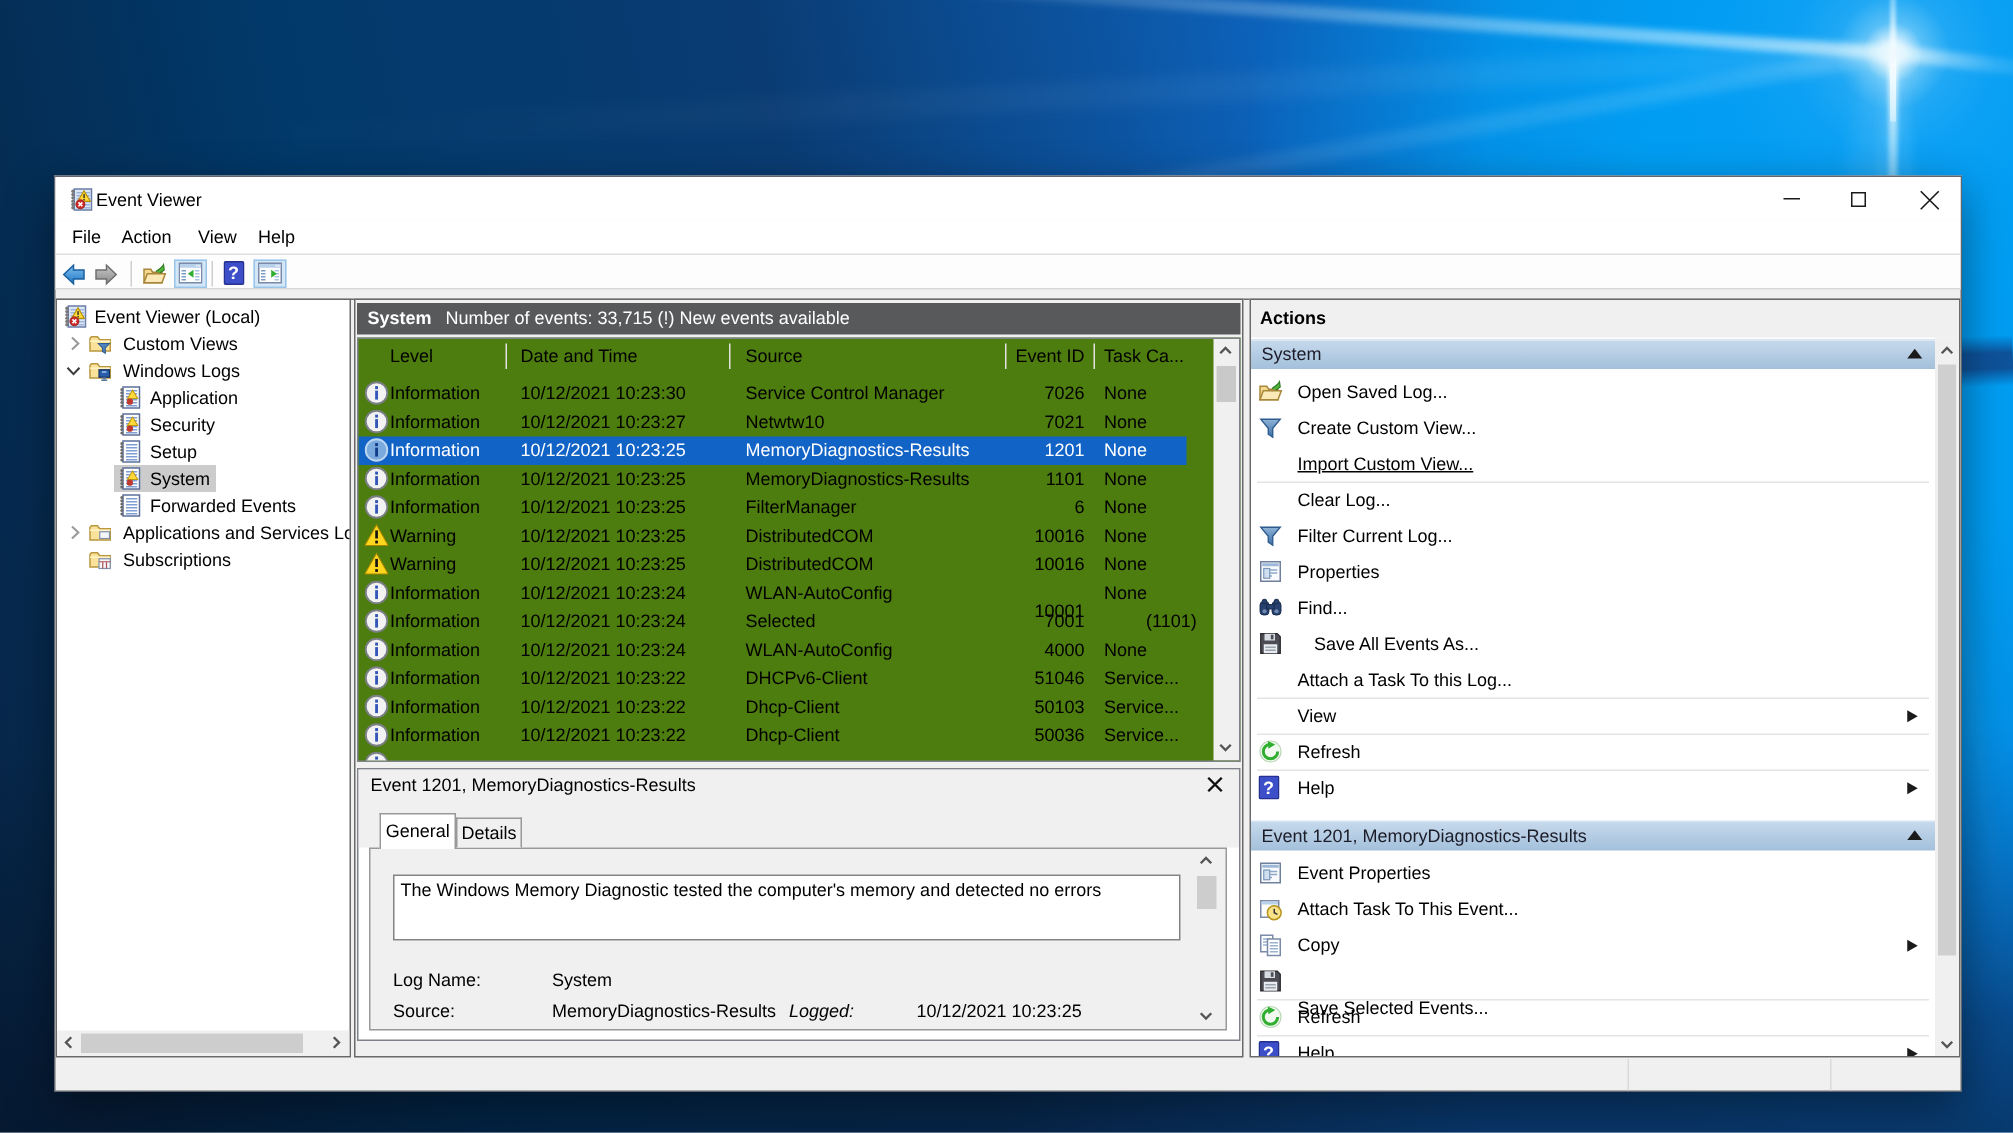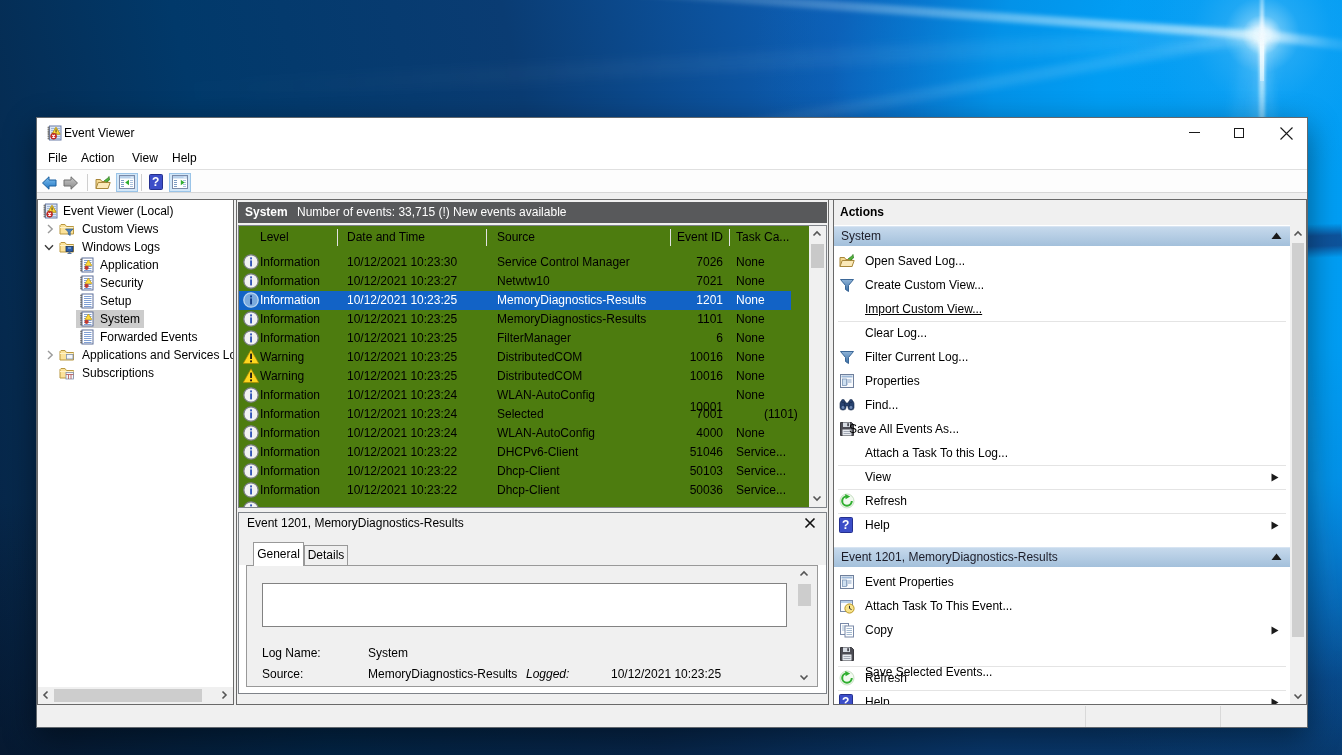--- a/index.html
+++ b/index.html
@@ -561,20 +561,21 @@
 <div style="left:564px;top:3px;width:14px;height:14px;">
           <svg width="14" height="14" viewBox="0 0 14 14">
             <path d="M2.5 2.5 L11.5 11.5 M11.5 2.5 L2.5 11.5" stroke="#111" stroke-width="1.6"></path>
           </svg>
         </div>
 <div style="left:0px;top:21px;width:587px;height:31px;background:#f0f0f0;"></div>
 <div style="left:7px;top:52px;width:572px;height:122px;background:#f0f0f0;border:1px solid #999;"></div>
 <div style="left:14px;top:29px;width:51px;height:24px;background:#fff;border:1px solid #999;border-bottom:none;z-index:3;text-align:center;line-height:22px;"><span class="t">General</span></div>
 <div style="left:65px;top:32px;width:44px;height:20px;background:#f0f0f0;border:1px solid #999;border-bottom:none;z-index:2;text-align:center;line-height:19px;"><span class="t">Details</span></div>
 <div style="left:23px;top:70px;width:525px;height:44px;background:#fff;border:1px solid #828282;"></div>
+<div style="left:28px;top:73px;height:14px;line-height:14px;z-index:4;"><span class="t">The Windows Memory Diagnostic tested the computer's memory and detected no errors</span></div>
 <div style="left:23px;top:133px;height:14px;line-height:14px;"><span class="t">Log Name:</span></div>
 <div style="left:129px;top:133px;height:14px;line-height:14px;"><span class="t">System</span></div>
 <div style="left:23px;top:154px;height:14px;line-height:14px;"><span class="t">Source:</span></div>
 <div style="left:129px;top:154px;height:14px;line-height:14px;"><span class="t">MemoryDiagnostics-Results</span></div>
 <div style="left:287px;top:154px;height:14px;line-height:14px;font-style:italic;"><span class="t">Logged:</span></div>
 <div style="left:372px;top:154px;height:14px;line-height:14px;"><span class="t">10/12/2021 10:23:25</span></div>
 <div style="left:557px;top:53px;width:17px;height:120px;background:#f0f0f0;"></div>
 <div style="left:557px;top:53px;width:17px;height:17px;">
           <svg width="16" height="16" viewBox="0 0 16 16">
             <path d="M4.5 9.5 L8 6 L11.5 9.5" fill="none" stroke="#555" stroke-width="1.6"></path>
@@ -677,21 +678,21 @@
           <path d="M1.5 1.5 L12.5 1.5 L14.5 3.5 L14.5 14.5 L1.5 14.5 Z" fill="#4c4c54" stroke="#2c2c32" stroke-width="0.9"></path>
           <rect x="4" y="1.5" width="7" height="4.5" fill="#d8dde4"></rect>
           <rect x="8.2" y="2.2" width="1.8" height="3" fill="#4c4c54"></rect>
           <rect x="3.5" y="8.5" width="9" height="6" fill="#e8ebf0"></rect>
           <g stroke="#9aa2ae" stroke-width="0.9">
             <line x1="4.5" y1="10.5" x2="11.5" y2="10.5"></line>
             <line x1="4.5" y1="12.5" x2="11.5" y2="12.5"></line>
           </g>
         </svg>
       </div>
-<div style="left:15px;top:217px;height:24px;line-height:24px;text-align:center;"><span class="t">Save All Events As...</span></div>
+<div style="left:42px;top:217px;height:24px;line-height:24px;text-align:center;"><span class="t">Save All Events As...</span></div>
 <div style="left:31px;top:241px;height:24px;line-height:24px;"><span class="t">Attach a Task To this Log...</span></div>
 <div style="left:4px;top:264.5px;width:448px;height:1px;background:#e4e4e4;"></div>
 <div style="left:31px;top:265px;height:24px;line-height:24px;"><span class="t">View</span></div>
 <div style="left:437px;top:273px;width:8px;height:9px;">
         <svg width="8" height="9" viewBox="0 0 8 9">
           <polygon points="0.5,0.5 7.5,4.5 0.5,8.5" fill="#1a1a1a"></polygon>
         </svg>
       </div>
 <div style="left:4px;top:288.5px;width:448px;height:1px;background:#e4e4e4;"></div>
 <div style="left:5px;top:293px;width:16px;height:16px;">

